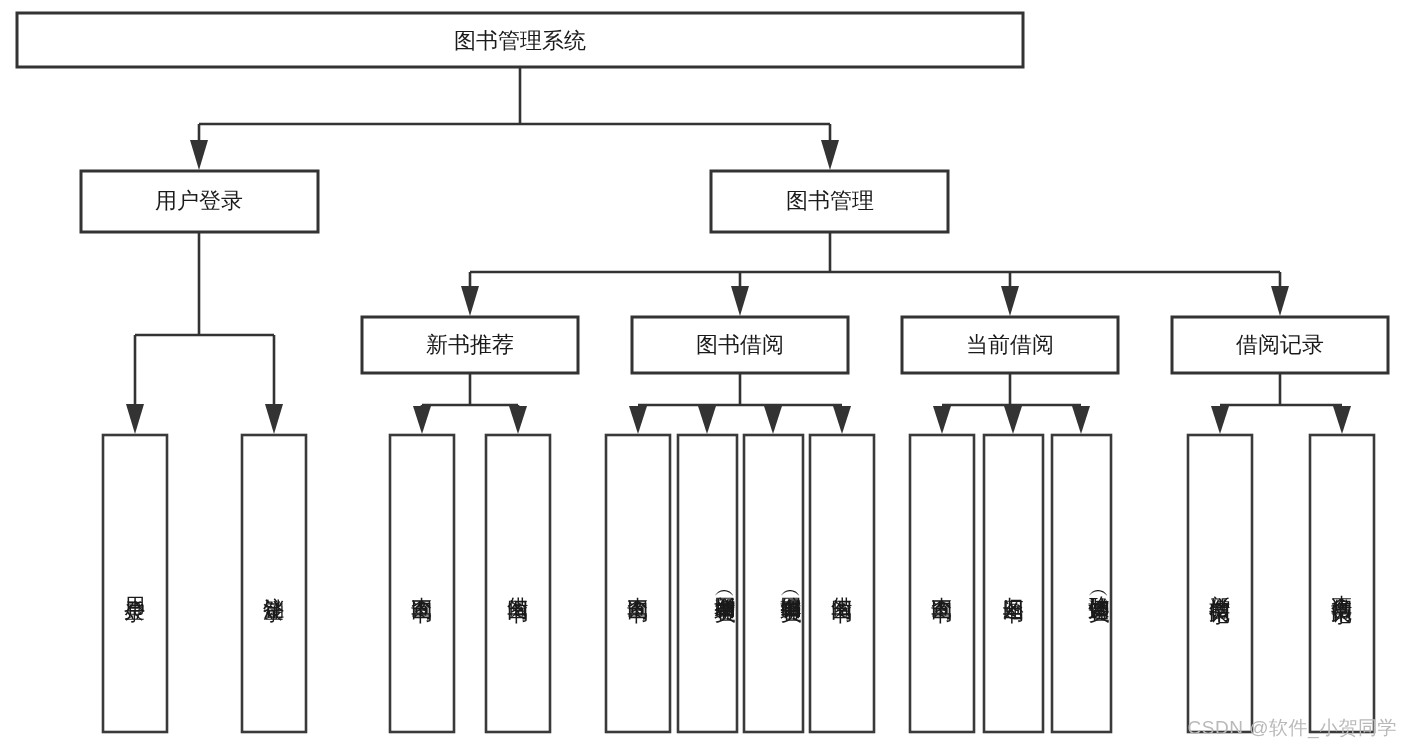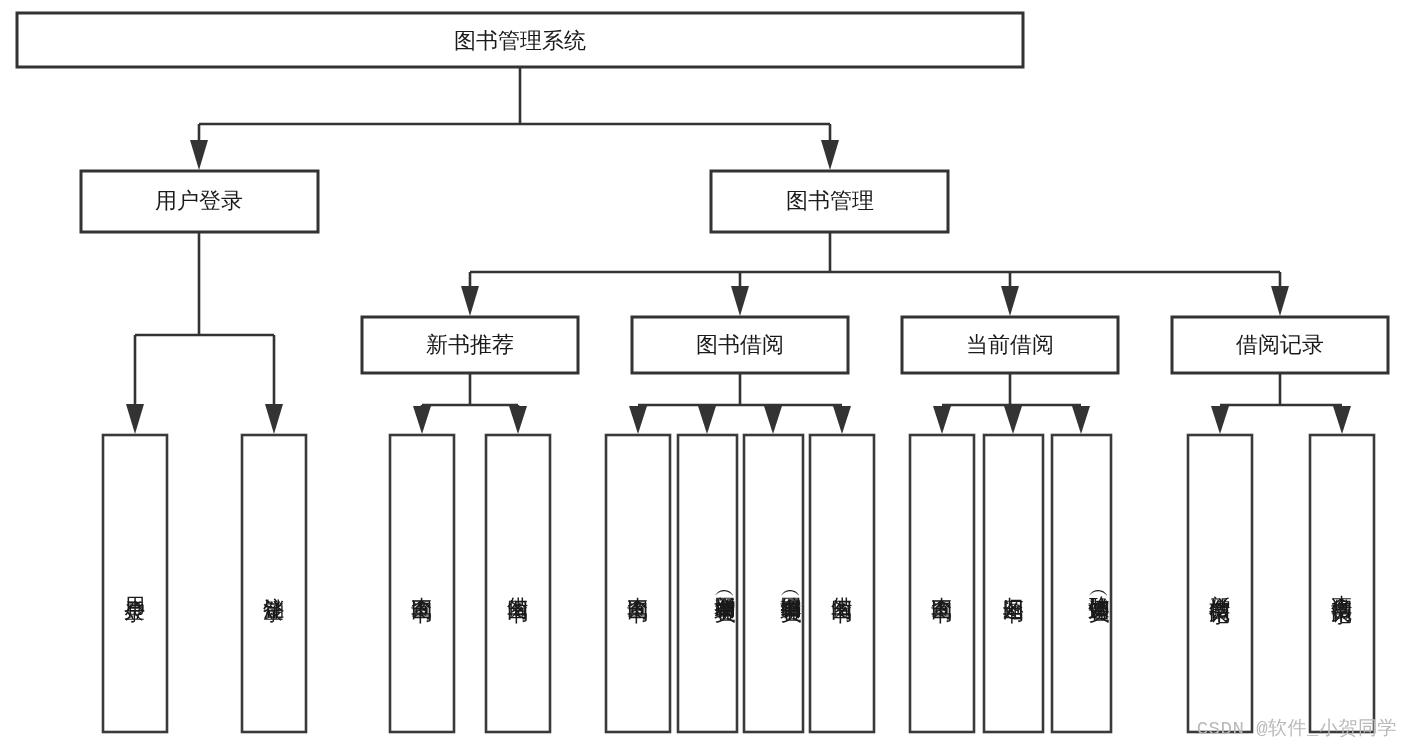--- a/index.html
+++ b/index.html
@@ -63,21 +63,21 @@
     white-space: nowrap;
     display: flex;
     align-items: center;
     justify-content: center;
     pointer-events: none;
   }
   .watermark {
     position: absolute;
     right: 8px;
     bottom: 6px;
-    font-family: Liberation Mono, monospace;
+    font-family: Liberation Sans, sans-serif;
     font-size: 19px;
     color: #b9b9b9;
     letter-spacing: 0.5px;
     white-space: nowrap;
   }
 </style>
 </head>
 <body>
 
 <div id="diagram-root">

